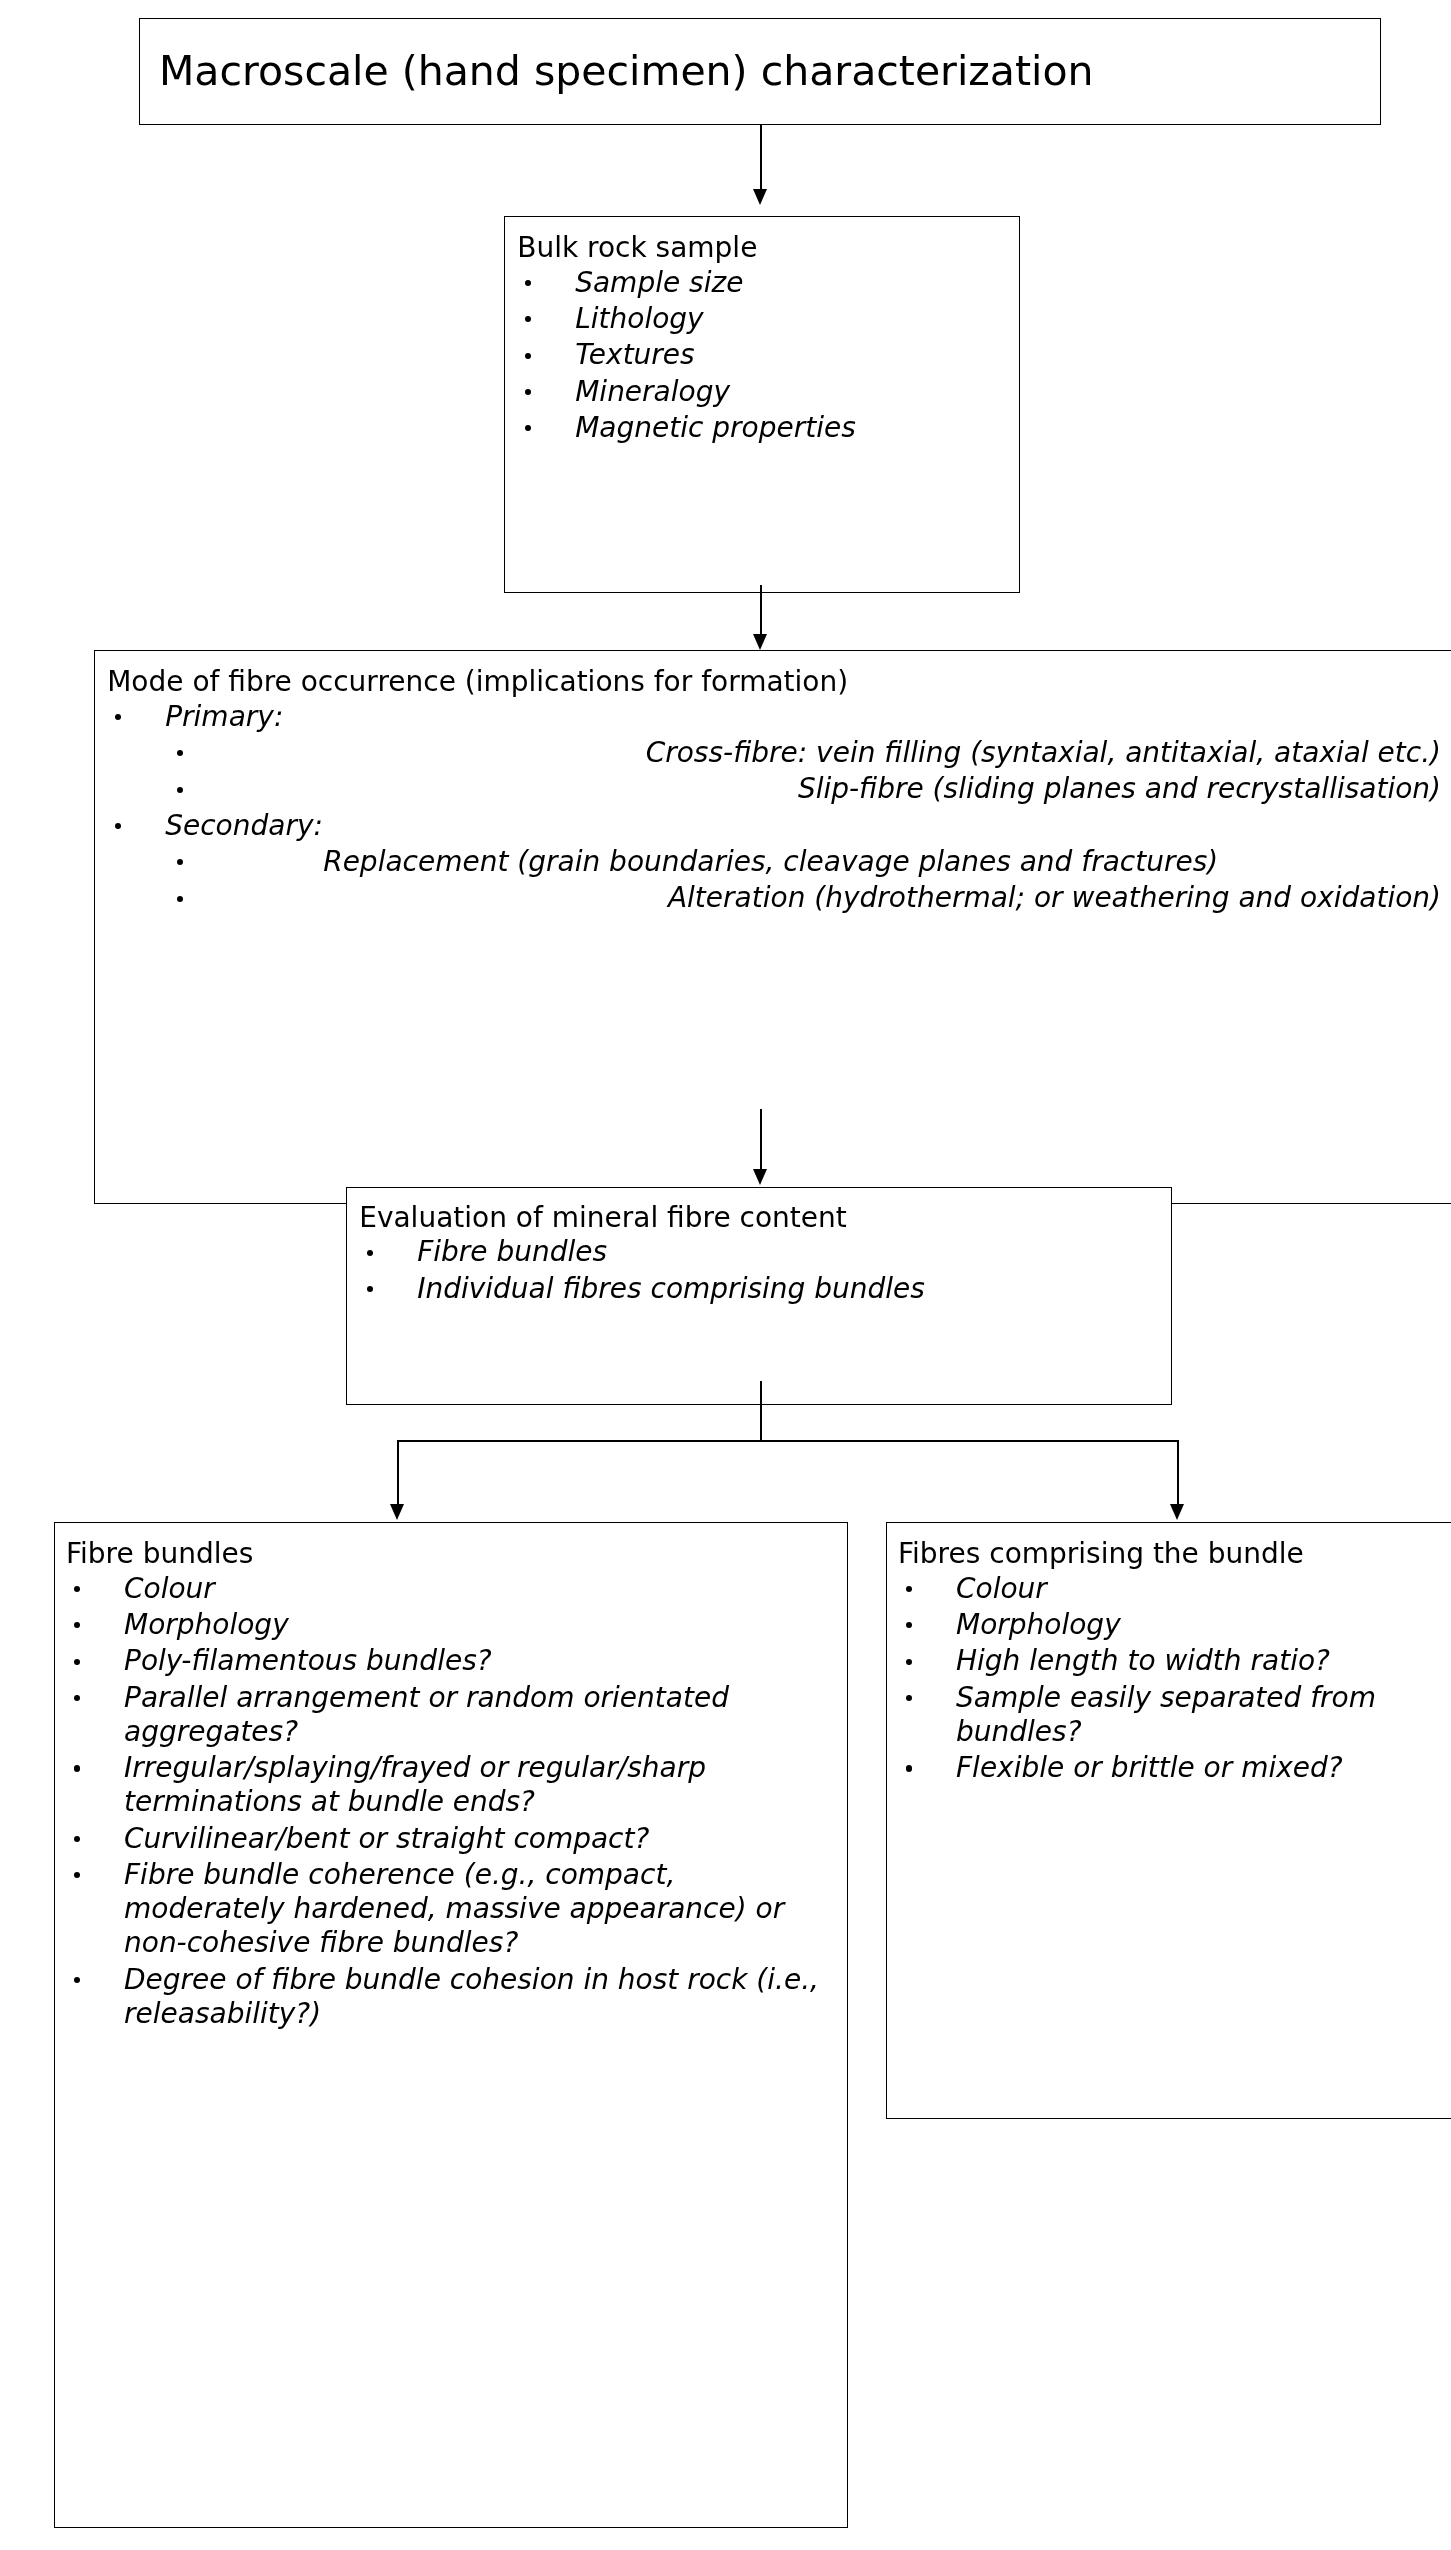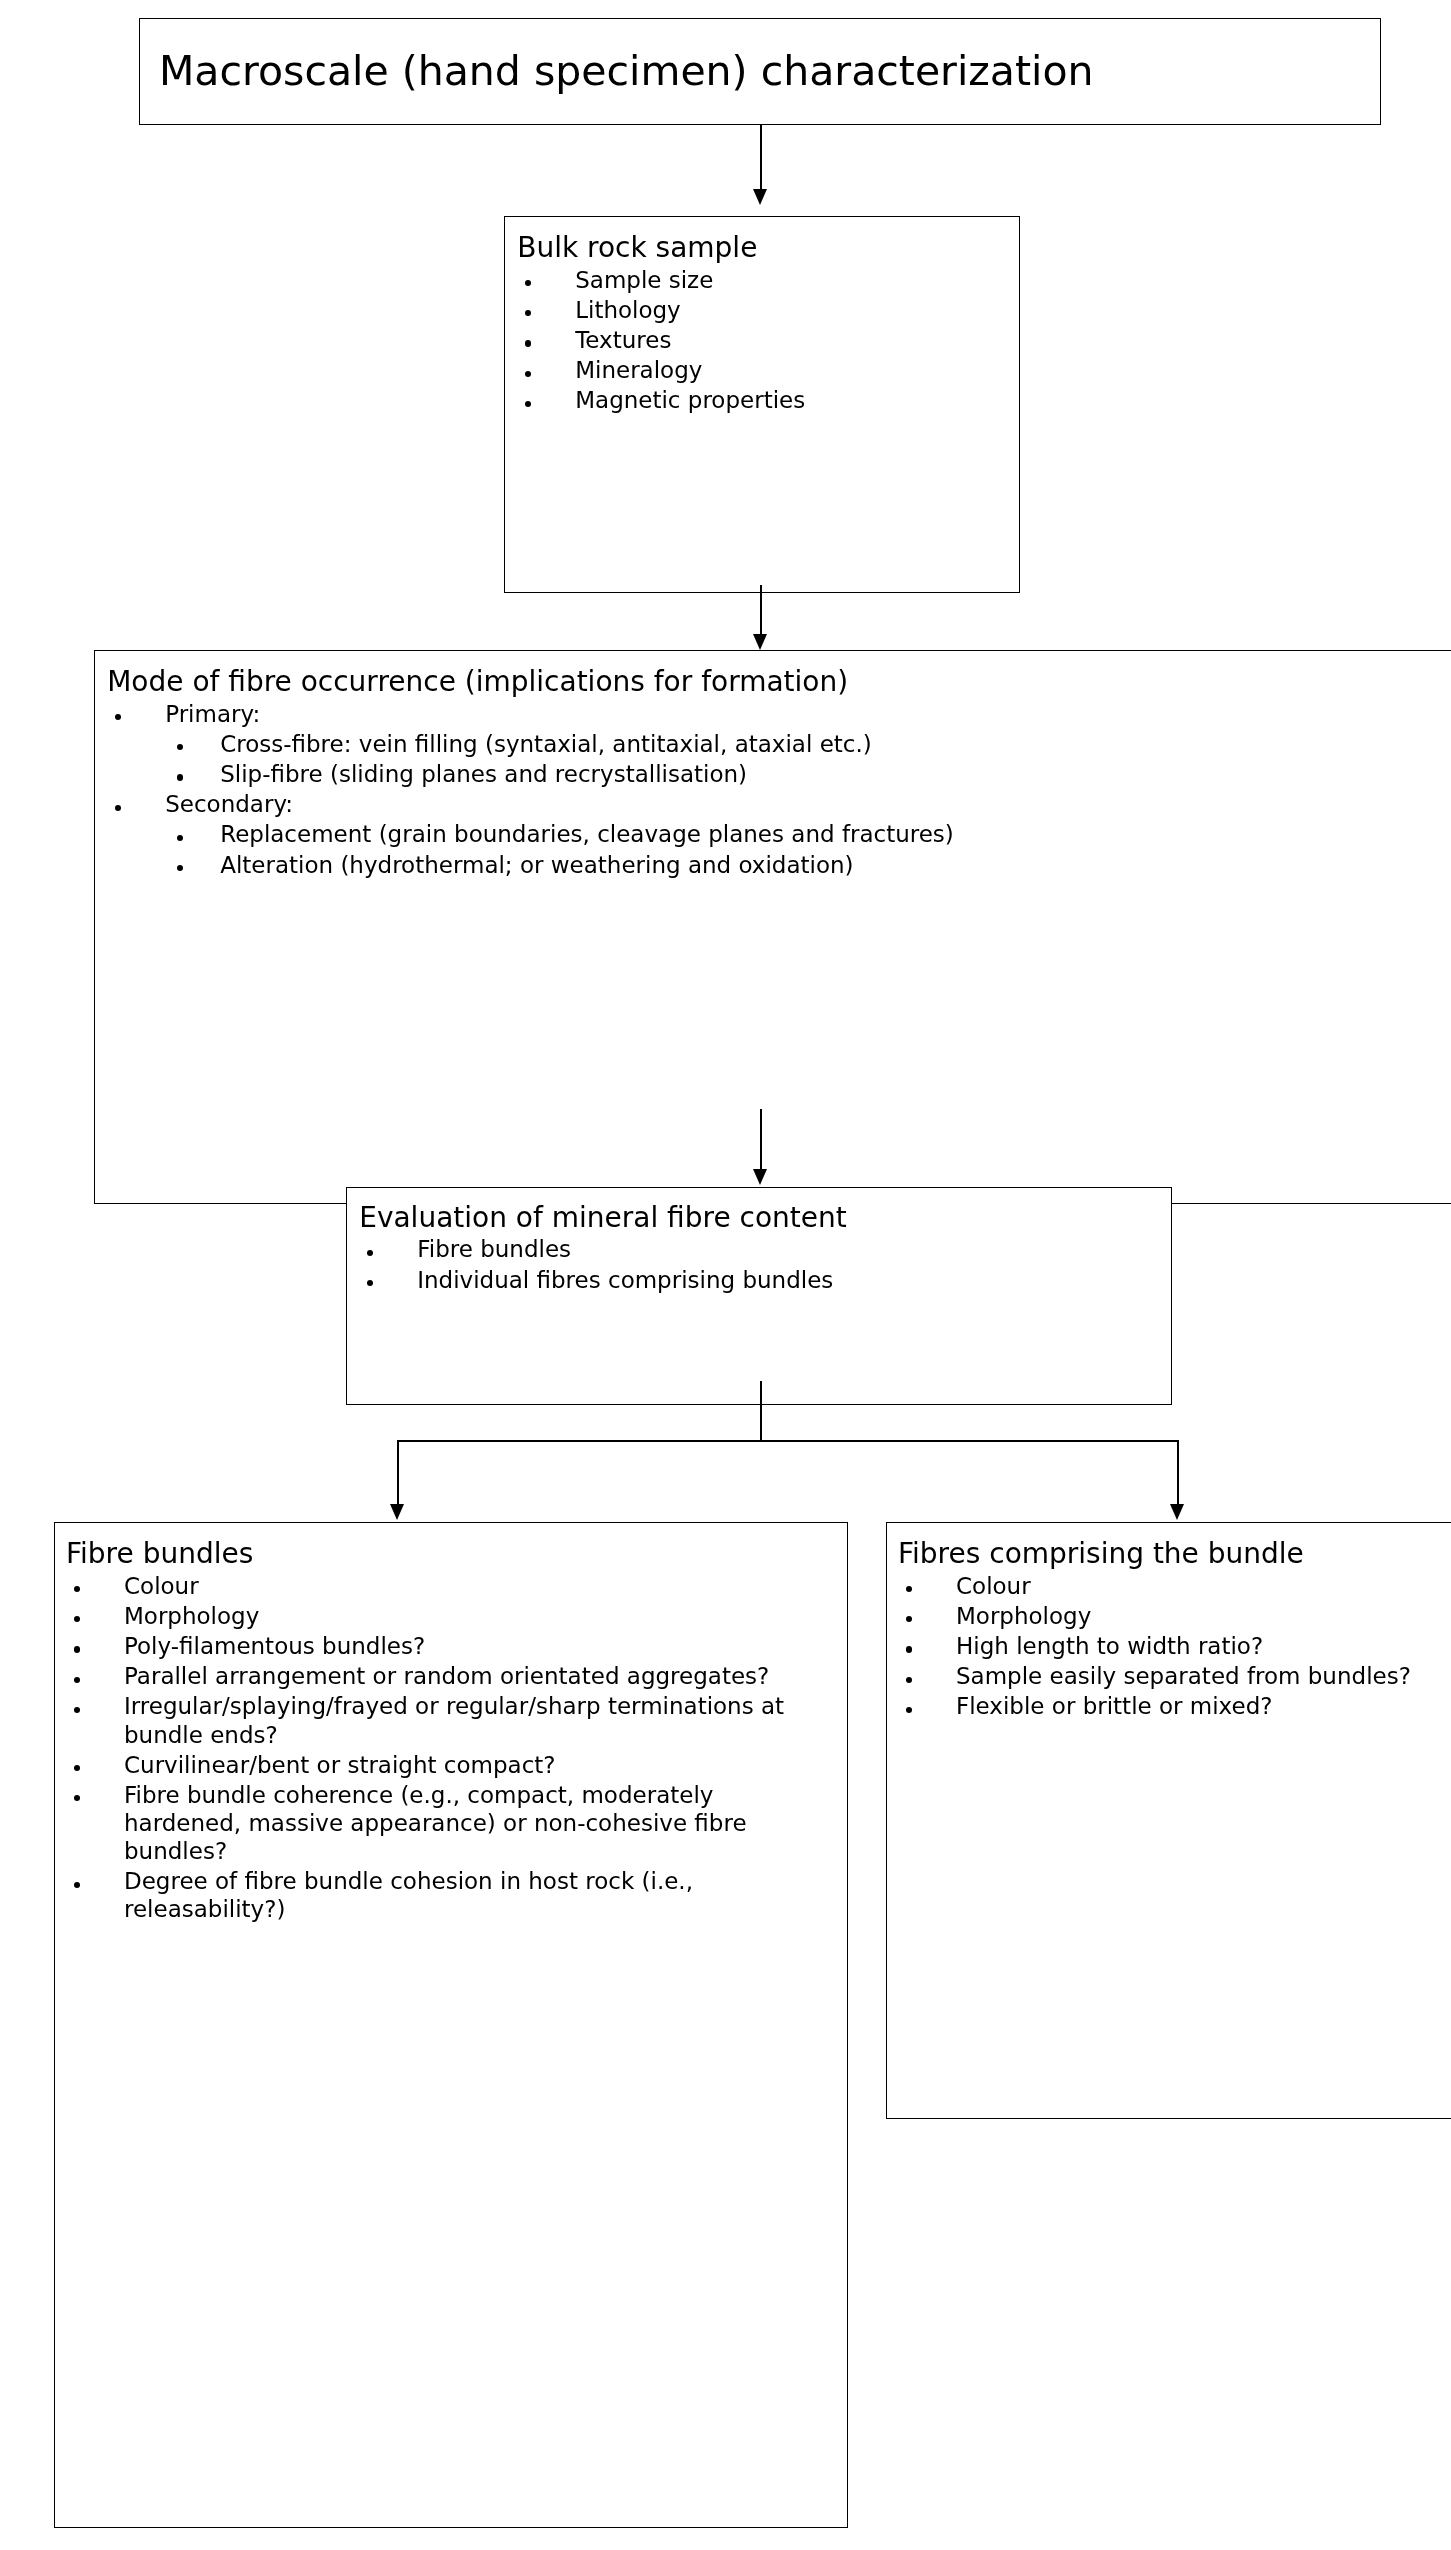--- a/index.html
+++ b/index.html
@@ -37,29 +37,31 @@
     text-align: left;
     white-space: nowrap;
   }
   ul.lvl1, ul.lvl2 {
     list-style: none;
     margin: 0;
     padding: 0;
   }
   ul.lvl1 > li, ul.lvl2 > li {
     position: relative;
-    font-size: 23px;
+    font-size: 28px;
     line-height: 1.22;
     margin: 0 0 2.2px 0;
+    font-style: italic;
   }
   ul.lvl1 > li {
     padding-left: 58px;
   }
   ul.lvl2 {
     margin-left: 58px;
+    text-align: right;
   }
   ul.lvl2 > li {
     padding-left: 55px;
   }
   ul.lvl1 > li::before, ul.lvl2 > li::before {
     content: "";
     position: absolute;
     left: 7.8px;
     top: 14.4px;
     width: 6.1px;

